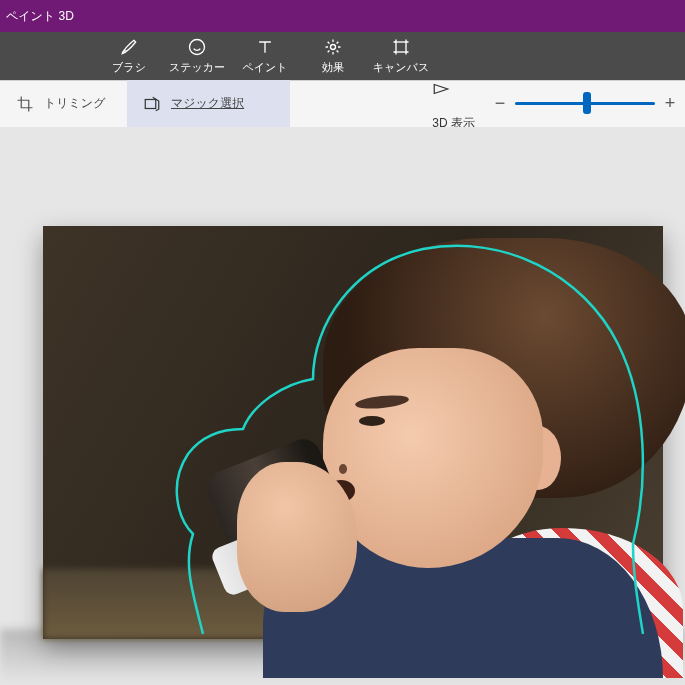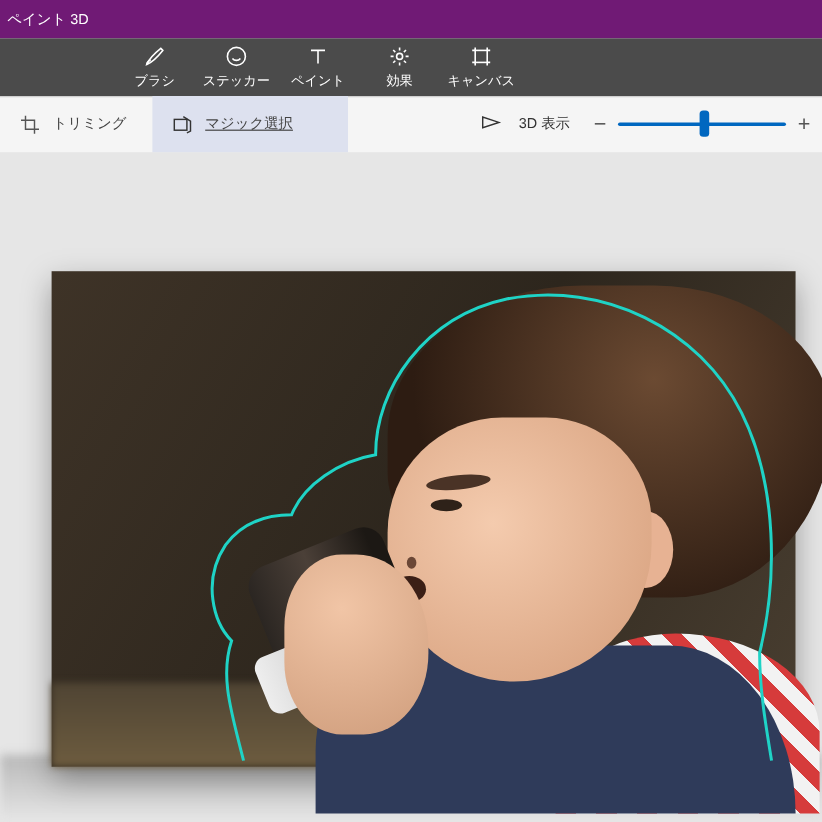--- a/index.html
+++ b/index.html
@@ -10,21 +10,21 @@
   .tool-btn{width:68px;height:48px;color:#fff;font-size:11px;display:flex;flex-direction:column;align-items:center;justify-content:center;gap:3px;cursor:pointer;}
   .tool-btn .ic{width:20px;height:20px;display:flex;align-items:center;justify-content:center;}
   .tool-btn .lbl{white-space:nowrap;}
   
   .subbar{height:47px;background:#f5f5f5;display:flex;align-items:center;box-shadow:0 1px 0 #d0d0d0 inset;}
   .sub-btn{height:47px;display:flex;align-items:center;gap:10px;padding:0 16px;font-size:12px;color:#444;cursor:pointer;}
   .sub-btn.crop{width:95px;}
   .sub-btn.magic{width:131px;background:#dde1ef;text-decoration:underline;}
   .sub-btn .ic{width:18px;height:18px;display:flex;align-items:center;justify-content:center;}
   .spacer{flex:1;}
-  .view3d{height:47px;display:flex;align-items:center;gap:14px;font-size:12px;color:#333;padding:0 10px;cursor:pointer;}
+  .view3d{height:47px;display:flex;gap:14px;font-size:12px;color:#333;padding:0 10px;cursor:pointer;flex-direction:column;}
   .zoom-minus,.zoom-plus{width:30px;height:47px;display:flex;align-items:center;justify-content:center;color:#555;font-size:18px;cursor:pointer;}
   .slider{width:140px;height:47px;display:flex;align-items:center;position:relative;cursor:pointer;}
   .slider .track{height:3px;width:100%;background:#0067c0;border-radius:2px;}
   .slider .thumb{width:8px;height:22px;background:#0067c0;border-radius:3px;position:absolute;left:68px;top:12px;}
   
   .canvas-wrap{position:relative;width:685px;height:558px;background:#e6e6e6;}
   .canvas-wrap:before{content:"";position:absolute;left:0;right:0;top:502px;height:56px;background:linear-gradient(#b8b8b8,#e6e6e6);filter:blur(4px);}
   .photo{position:absolute;left:43px;top:99px;width:620px;height:413px;box-shadow:0 10px 24px rgba(0,0,0,0.35);}
   .bg{position:absolute;inset:0;background:linear-gradient(120deg,#3e3327 0%,#2d261d 50%,#4a3f31 100%);}
   .ground{position:absolute;left:0;right:0;bottom:0;height:70px;background:linear-gradient(#4f4433,#6d5c3f);filter:blur(3px);}

